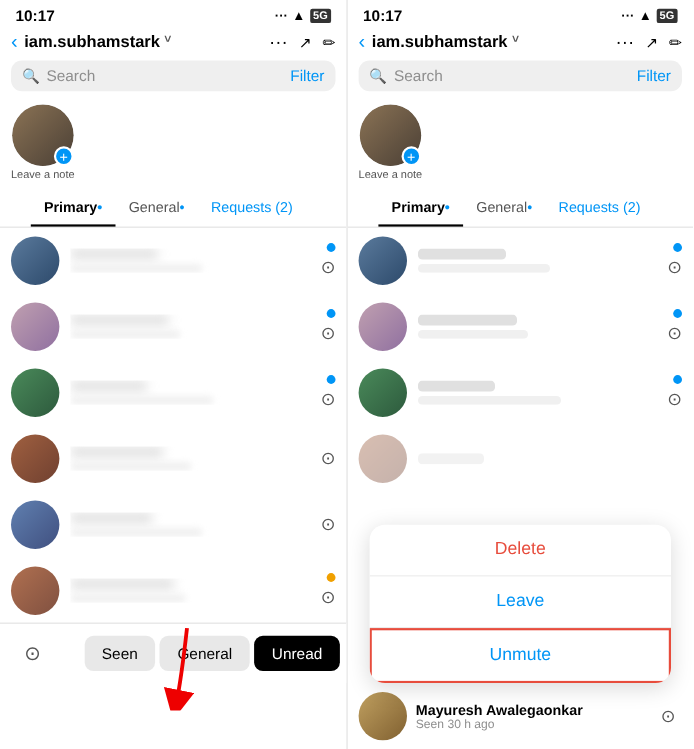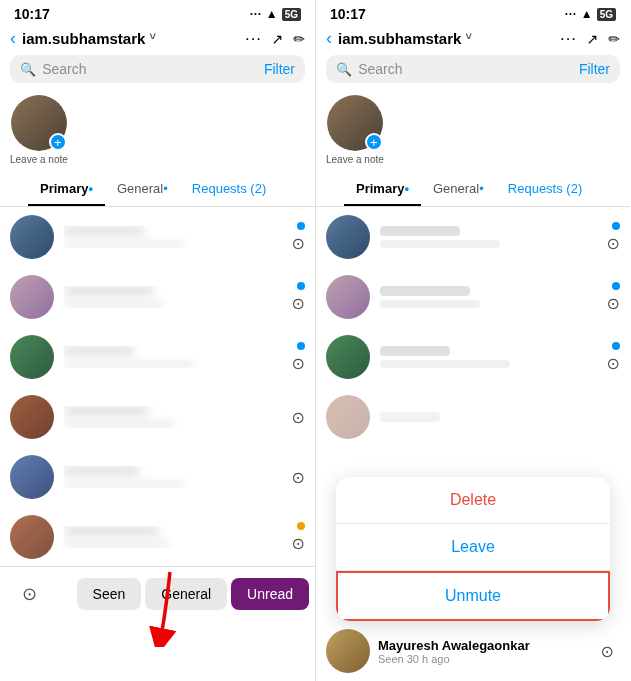--- a/index.html
+++ b/index.html
@@ -211,21 +211,21 @@
       padding: 8px 16px;
       border-radius: 8px;
       font-size: 14px;
       font-weight: 500;
       border: none;
       cursor: pointer;
     }
     .action-camera { background: none; font-size: 18px; color: #555; margin-right: auto; }
     .action-more { background: #e8e8e8; color: #000; }
     .action-general { background: #e8e8e8; color: #000; }
-    .action-unread { background: #701a75; color: #fff; }
+    .action-unread { background: #000000; color: #fff; }
 
     
     .arrow-container {
       position: absolute;
       bottom: 30px;
       left: 140px;
       z-index: 20;
       pointer-events: none;
     }
 

